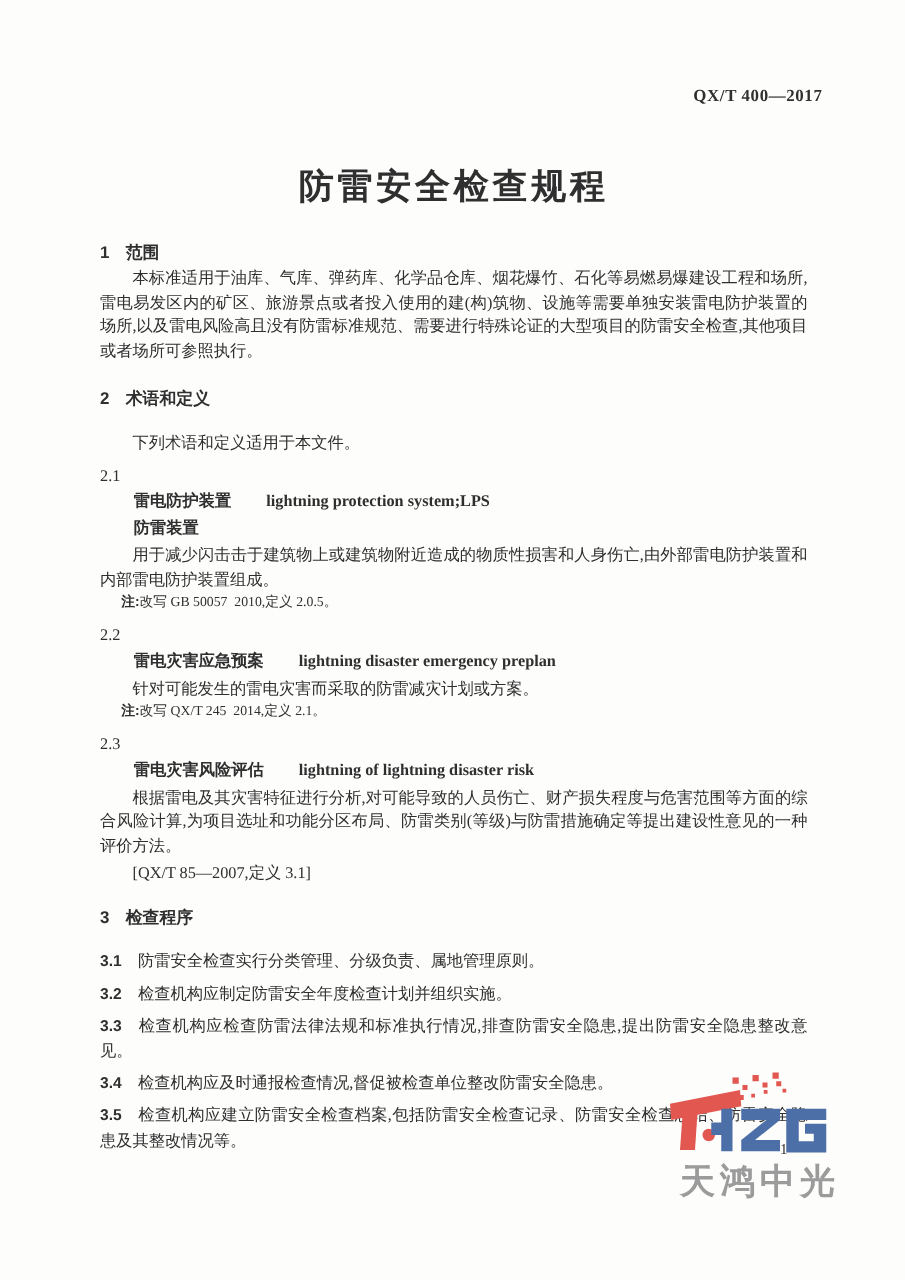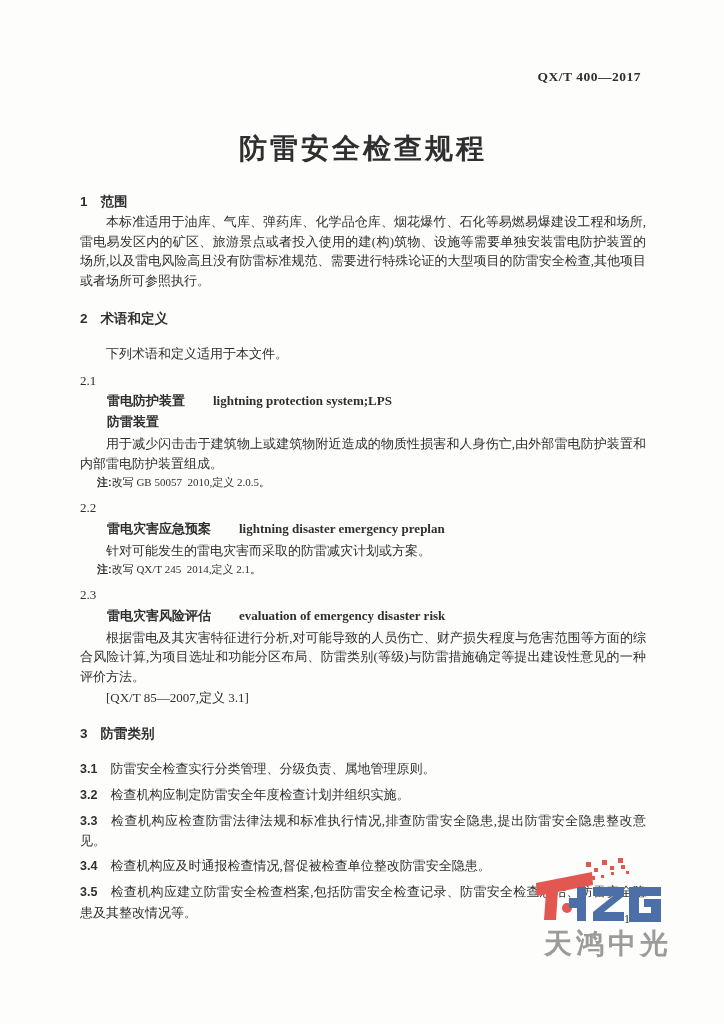--- a/index.html
+++ b/index.html
@@ -6,21 +6,21 @@
   .page{
     position:relative;
     width:724px;height:1024px;
     background:#fdfdfc;
     overflow:hidden;
     font-family:"Liberation Serif","DejaVu Serif",serif;
     color:#2f2f2f;
     -webkit-font-smoothing:antialiased;
   }
   .doc-code{
-    position:absolute;top:69px;right:83px;
+    position:absolute;top:69px;right:66px;
     font-weight:bold;font-size:13.5px;letter-spacing:.5px;
     font-family:"Liberation Serif",serif;
   }
   .content{position:absolute;left:80px;top:0;width:566px;}
   .title{
     margin:136px 0 0 0;text-align:center;
     font-family:"Liberation Sans","DejaVu Sans",sans-serif;
     font-weight:bold;font-size:28px;line-height:26px;letter-spacing:3px;
   }
   .sec-h{
@@ -86,25 +86,25 @@
     <p class="term-line"><span class="term-cn">防雷装置</span></p>
     <p class="body indent def">用于减少闪击击于建筑物上或建筑物附近造成的物质性损害和人身伤亡,由外部雷电防护装置和内部雷电防护装置组成。</p>
     <p class="note"><span class="note-label">注:</span><span>改写 GB 50057 2010,定义 2.0.5。</span></p>
 
     <p class="term-num">2.2</p>
     <p class="term-line"><span class="term-cn">雷电灾害应急预案</span><span class="term-en">lightning disaster emergency preplan</span></p>
     <p class="body indent def">针对可能发生的雷电灾害而采取的防雷减灾计划或方案。</p>
     <p class="note"><span class="note-label">注:</span><span>改写 QX/T 245 2014,定义 2.1。</span></p>
 
     <p class="term-num">2.3</p>
-    <p class="term-line"><span class="term-cn">雷电灾害风险评估</span><span class="term-en">evaluation of emergency disaster risk</span></p>
+    <p class="term-line"><span class="term-cn">雷电灾害风险评估</span><span class="term-en">lightning of lightning disaster risk</span></p>
     <p class="body indent def">根据雷电及其灾害特征进行分析,对可能导致的人员伤亡、财产损失程度与危害范围等方面的综合风险计算,为项目选址和功能分区布局、防雷类别(等级)与防雷措施确定等提出建设性意见的一种评价方法。</p>
     <p class="body source">[QX/T 85—2007,定义 3.1]</p>
 
-    <h2 class="sec-h sec3-h"><span>3</span><span class="lbl">防雷类别</span></h2>
+    <h2 class="sec-h sec3-h"><span>3</span><span class="lbl">检查程序</span></h2>
 
     <div class="items">
       <p class="body item"><span class="item-num">3.1</span><span>防雷安全检查实行分类管理、分级负责、属地管理原则。</span></p>
       <p class="body item"><span class="item-num">3.2</span><span>检查机构应制定防雷安全年度检查计划并组织实施。</span></p>
       <p class="body item"><span class="item-num">3.3</span><span>检查机构应检查防雷法律法规和标准执行情况,排查防雷安全隐患,提出防雷安全隐患整改意见。</span></p>
       <p class="body item"><span class="item-num">3.4</span><span>检查机构应及时通报检查情况,督促被检查单位整改防雷安全隐患。</span></p>
       <p class="body item"><span class="item-num">3.5</span><span>检查机构应建立防雷安全检查档案,包括防雷安全检查记录、防雷安全检查总结、防雷安全隐患及其整改情况等。</span></p>
     </div>
   </div>
 

